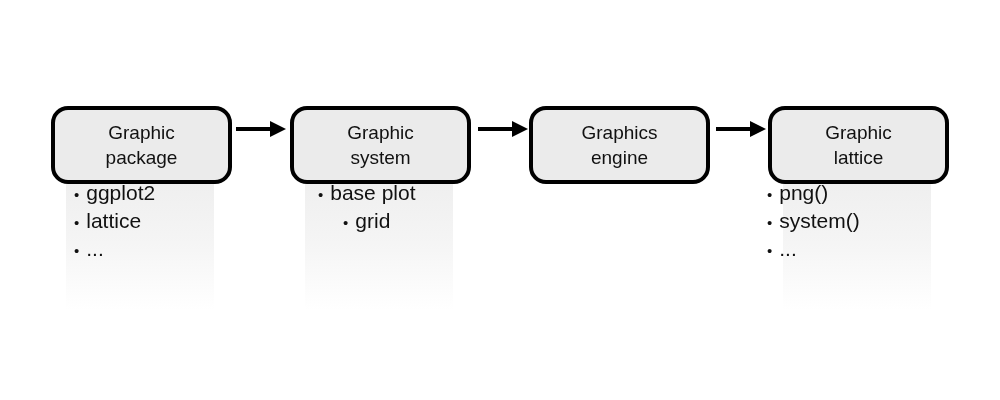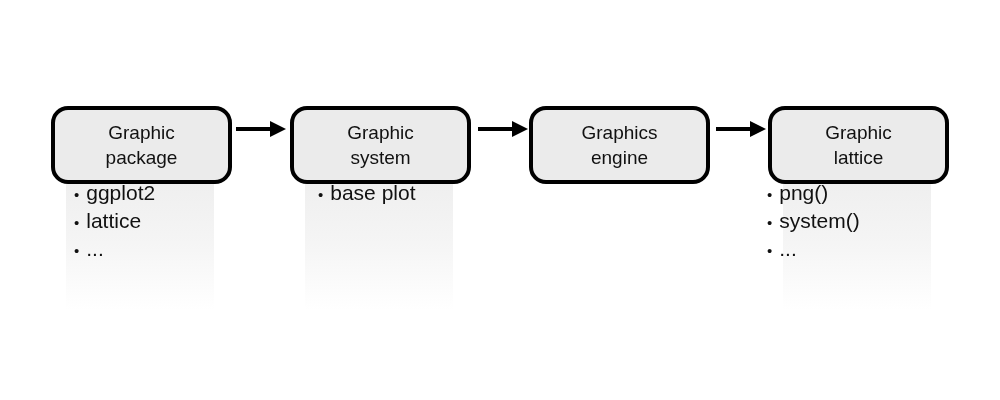--- a/index.html
+++ b/index.html
@@ -109,20 +109,21 @@
     <polygon points="36,4 52,12 36,20" fill="#000000"></polygon>
   </svg>
 
   <ul class="bullet-list" style="left:74px; top:180px;">
     <li>ggplot2</li>
     <li>lattice</li>
     <li>...</li>
   </ul>
   <ul class="bullet-list" style="left:318px; top:180px;text-align:center;">
     <li>base plot</li>
+    <li>grid</li>
   </ul>
   <ul class="bullet-list" style="left:767px; top:180px;">
     <li>png()</li>
     <li>system()</li>
     <li>...</li>
   </ul>
 
 </div>
 
 </body></html>

